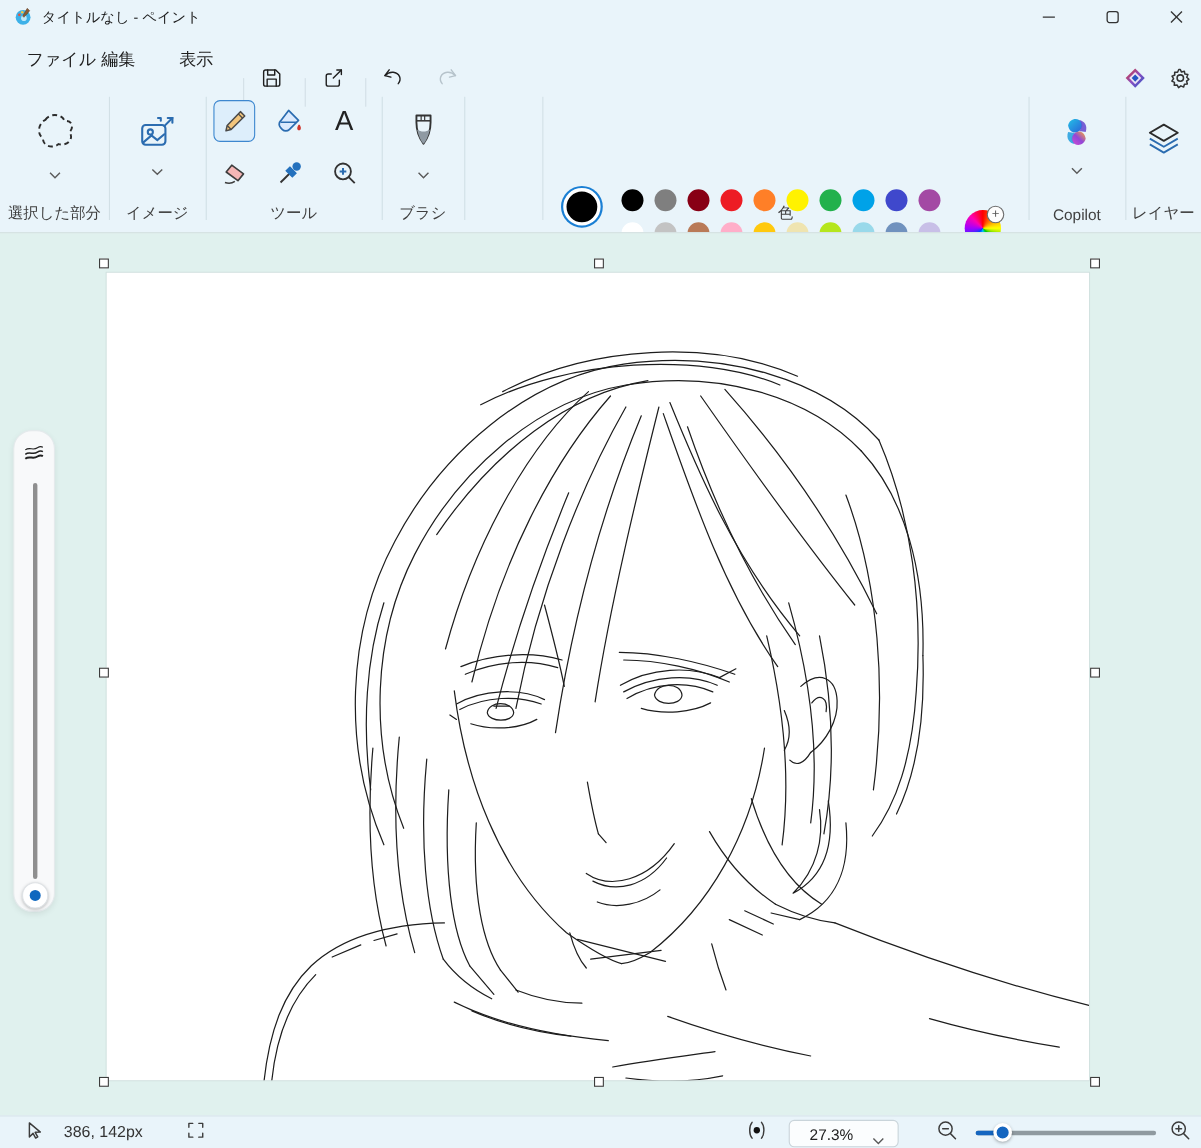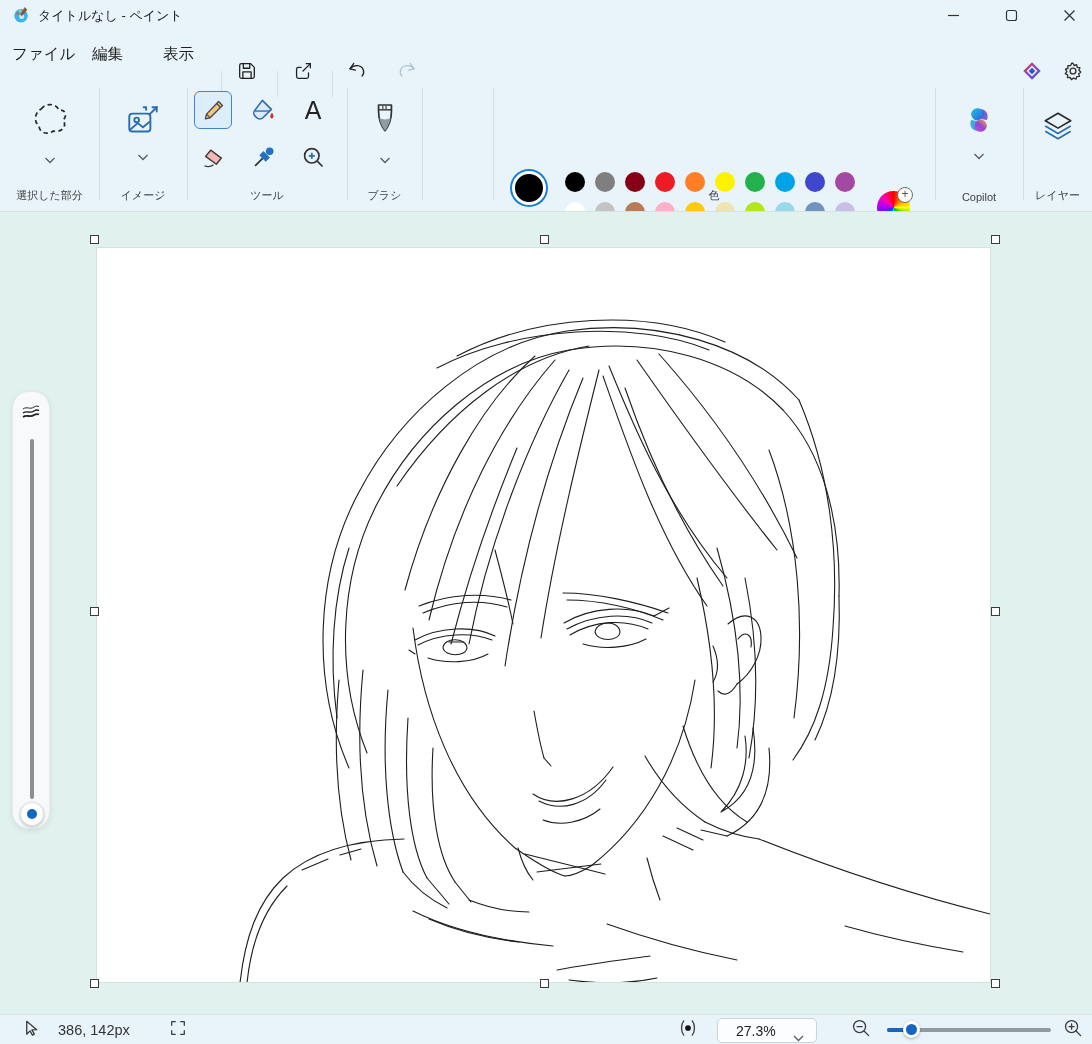--- a/index.html
+++ b/index.html
@@ -12,30 +12,30 @@
   .titlebar{ position:absolute; left:0; top:0; width:1092px; height:30px; display:flex; align-items:center; }
   .app-icon{ position:absolute; left:12px; top:6px; width:18px; height:18px; }
   .title-text{ position:absolute; left:38px; top:7px; font-size:13px; color:#1b1b1b; }
   .winbtn{ position:absolute; top:0; width:46px; height:30px; display:flex; align-items:center; justify-content:center; }
   .winbtn svg{ width:13px; height:13px; stroke:#333; stroke-width:1.2; fill:none; }
   .wb-min{ left:930px; } .wb-max{ left:988px; } .wb-close{ left:1046px; }
 
   
   .menubar{ position:absolute; left:0; top:30px; width:1092px; height:48px; }
   .menu-item{ position:absolute; top:14px; font-size:15.5px; color:#1f1f1f; cursor:default; }
-  .mi-file{ left:12px; } .mi-edit{ left:92px; } .mi-view{ left:163px; }
+  .mi-file{ left:24px; } .mi-edit{ left:92px; } .mi-view{ left:163px; }
   .mb-sep{ position:absolute; top:41px; width:1px; height:26px; background:#d3dfe6; }
   .mb-icon{ position:absolute; top:42px; width:24px; height:24px; transform:translate(-50%,-50%); }
   .mb-icon svg{ width:22px; height:22px; stroke:#1f1f1f; stroke-width:1.4; fill:none; stroke-linecap:round; stroke-linejoin:round; }
   .mb-icon.disabled svg{ stroke:#b6c3cb; }
 
   
   .ribbon{ position:absolute; left:0; top:78px; width:1092px; height:133px; }
   .rb-sep{ position:absolute; top:10px; width:1px; height:112px; background:#d2e0e6; }
-  .sec-label{ position:absolute; bottom:8px; width:100%; text-align:center; font-size:11px; color:#3f3f3f; }
+  .sec-label{ position:absolute; bottom:8px; width:100%; text-align:center; font-size:14px; color:#3f3f3f; }
   .section{ position:absolute; top:0; height:133px; }
   .chev{ position:absolute; left:50%; transform:translateX(-50%); width:11px; height:7px; }
   .chev svg{ width:11px; height:7px; stroke:#5a5a5a; stroke-width:1.3; fill:none; }
   .big-icon{ position:absolute; left:50%; transform:translateX(-50%); }
   .toolbtn{ position:absolute; width:38px; height:38px; border-radius:6px; display:flex; align-items:center; justify-content:center; }
   .toolbtn.selected{ background:#ddeefb; border:1px solid #3d87cf; }
   .toolbtn svg{ width:27px; height:27px; }
   .t-a{ font-size:25px; color:#222; font-weight:400; line-height:1; }
 
   

